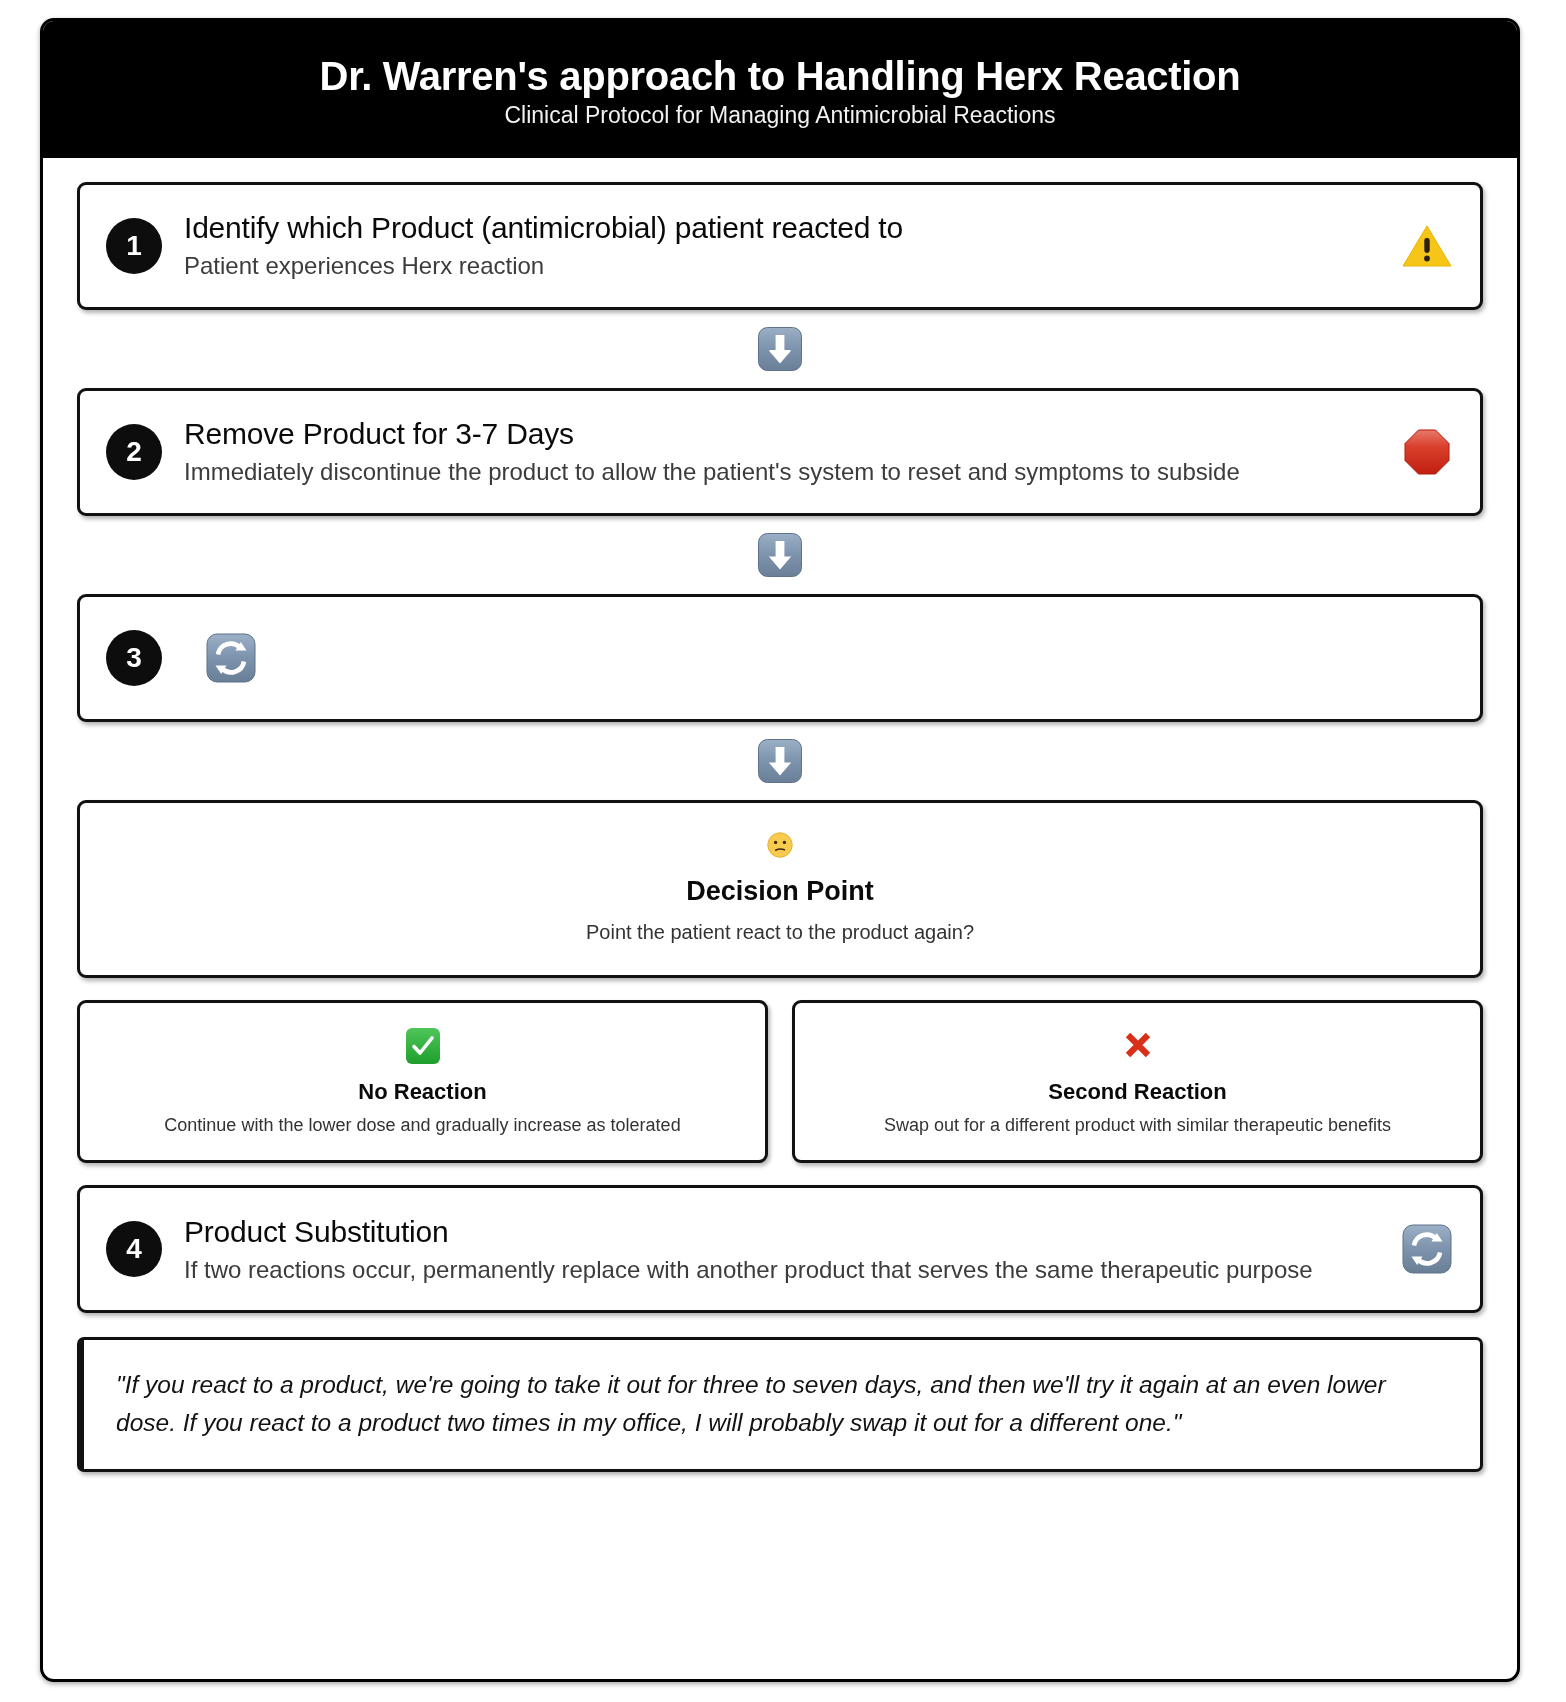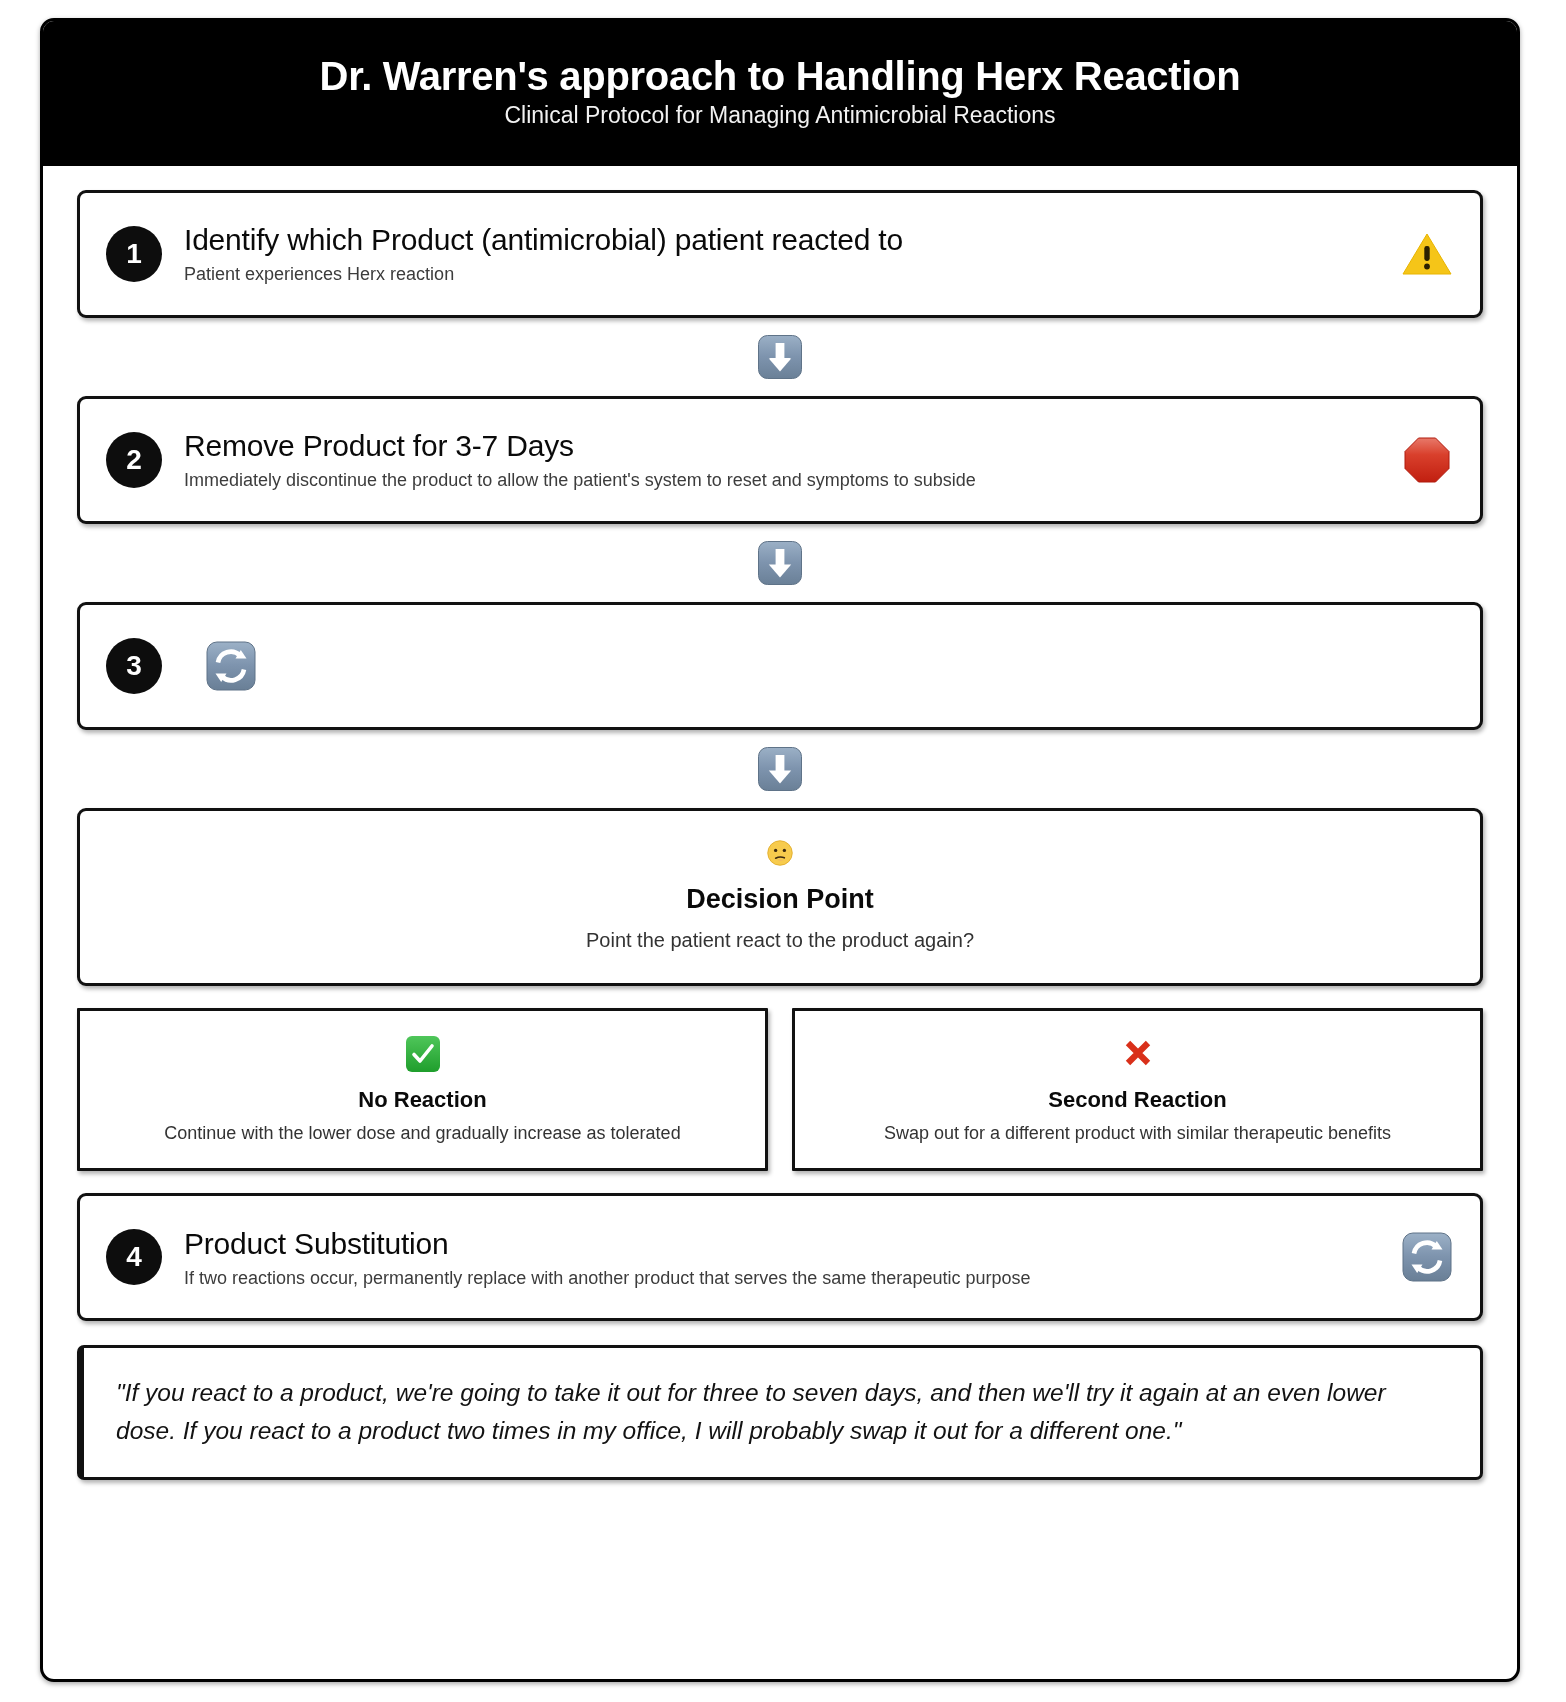--- a/index.html
+++ b/index.html
@@ -20,21 +20,21 @@
     background: #ffffff;
     border: 3px solid #000000;
     border-radius: 14px;
     overflow: hidden;
     box-shadow: 0 2px 5px rgba(0,0,0,0.35);
   }
 
   
   .header {
     background: #000000;
-    padding: 32px 20px 36px 20px;
+    padding: 32px 20px 28px 20px;
     text-align: center;
   }
   .header-title {
     color: #ffffff;
     font-size: 40px;
     font-weight: bold;
     letter-spacing: -0.3px;
     line-height: 1.18;
   }
   .header-subtitle {
@@ -80,21 +80,21 @@
     min-width: 0;
   }
   .step-title {
     font-size: 30px;
     font-weight: normal;
     color: #0a0a0a;
     line-height: 1.18;
     letter-spacing: -0.2px;
   }
   .step-desc {
-    font-size: 18px;
+    font-size: 24px;
     color: #3c3c3c;
     margin-top: 6px;
     line-height: 1.25;
   }
   .step-icon {
     flex: 0 0 auto;
     margin-left: 18px;
     width: 58px;
     height: 58px;
     display: flex;
@@ -146,21 +146,21 @@
   
   .branch-row {
     display: flex;
     gap: 24px;
     margin-top: 22px;
   }
   .branch-card {
     flex: 1 1 0;
     background: #ffffff;
     border: 3px solid #111111;
-    border-radius: 1px;
+    border-radius: 9px;
     box-shadow: 2px 3px 4px rgba(0,0,0,0.30);
     padding: 22px 18px 24px 18px;
     text-align: center;
     min-height: 152px;
     display: flex;
     flex-direction: column;
     align-items: center;
     justify-content: center;
   }
   .branch-icon {

